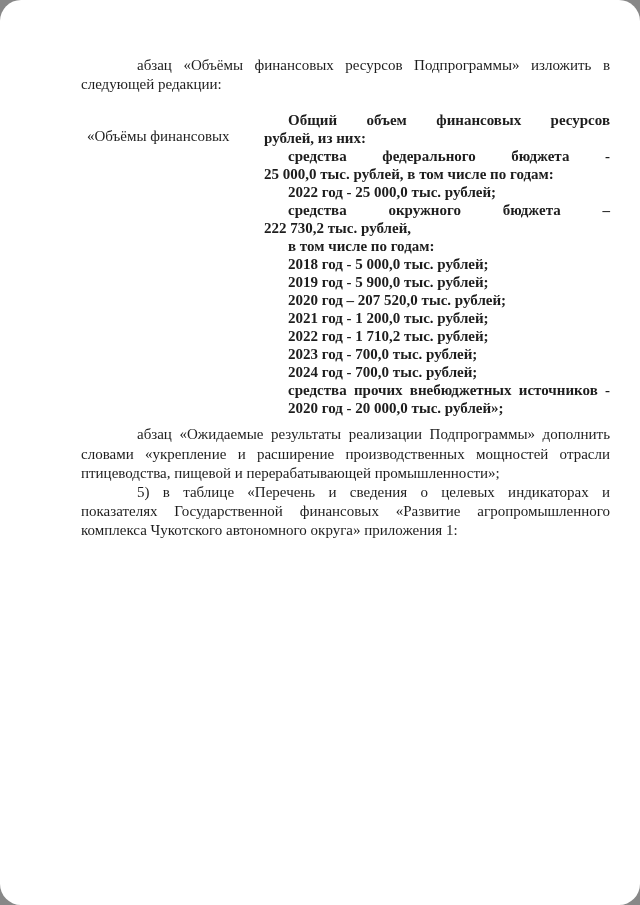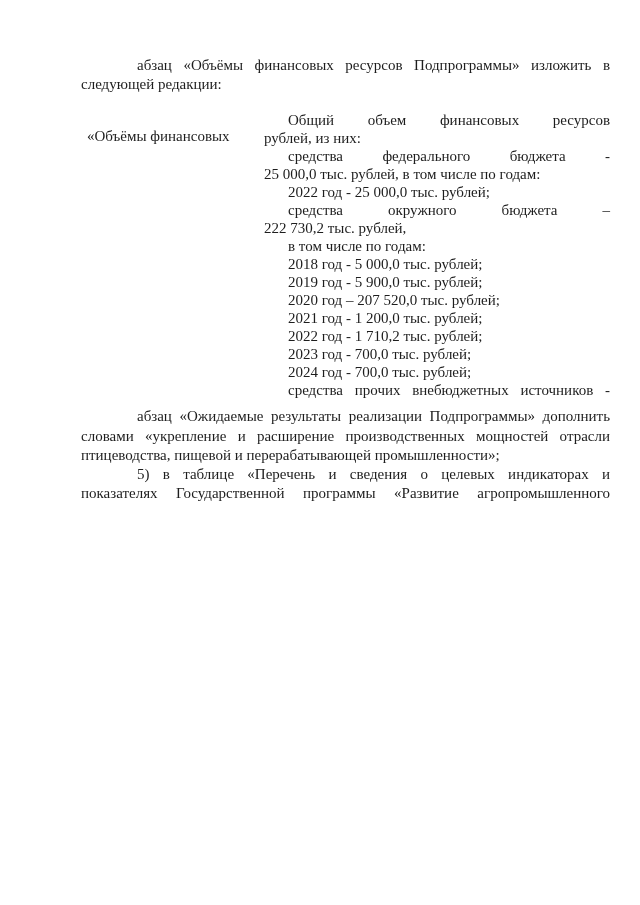--- a/index.html
+++ b/index.html
@@ -35,34 +35,35 @@
   .cell-left{
     width:183px;
     box-sizing:border-box;
     padding-left:6px;
     flex:0 0 183px;
     margin-top:16px;
   }
   .cell-left .line{text-align:left;}
   .cell-right{
     flex:1 1 auto;
+    font-weight:bold;
   }
   .cell-right .line{
     text-align:justify;
     text-align-last:left;
   }
   .cell-right .line.stretch{text-align-last:justify;}
   .cell-right .line.indent{padding-left:24px;}
 
   .para-after-table{margin-top:8px;}
 </style>
 </head>
 <body>
 
-<div class="page" style="background: rgb(255, 255, 255);">
+<div class="page" style="background: rgb(255, 255, 255); border-radius: 21px;">
   <div class="content" style="color: rgb(29, 29, 29);">
 
     <div class="para">
         <div class="line indent stretch">абзац «Объёмы финансовых ресурсов Подпрограммы» изложить в</div>
         <div class="line">следующей редакции:</div>
       </div>
 
     <div class="finance-row">
       <div class="cell-left">
           <div class="line">«Объёмы финансовых</div>
@@ -77,28 +78,30 @@
           <div class="line">222 730,2 тыс. рублей,</div>
           <div class="line indent">в том числе по годам:</div>
           <div class="line indent">2018 год - 5 000,0 тыс. рублей;</div>
           <div class="line indent">2019 год - 5 900,0 тыс. рублей;</div>
           <div class="line indent">2020 год – 207 520,0 тыс. рублей;</div>
           <div class="line indent">2021 год - 1 200,0 тыс. рублей;</div>
           <div class="line indent">2022 год - 1 710,2 тыс. рублей;</div>
           <div class="line indent">2023 год - 700,0 тыс. рублей;</div>
           <div class="line indent">2024 год - 700,0 тыс. рублей;</div>
           <div class="line indent stretch">средства прочих внебюджетных источников -</div>
+          <div class="line indent">2020 год - 20 000,0 тыс. рублей»;</div>
         </div>
     </div>
 
     <div class="para para-after-table">
         <div class="line indent stretch">абзац «Ожидаемые результаты реализации Подпрограммы» дополнить</div>
         <div class="line stretch">словами «укрепление и расширение производственных мощностей отрасли</div>
         <div class="line">птицеводства, пищевой и перерабатывающей промышленности»;</div>
       </div>
 
     <div class="para">
         <div class="line indent stretch">5) в таблице «Перечень и сведения о целевых индикаторах и</div>
-        <div class="line stretch">показателях Государственной программы «Развитие агропромышленного</div>
+        <div class="line stretch">показателях Государственной финансовых «Развитие агропромышленного</div>
+        <div class="line">комплекса Чукотского автономного округа» приложения 1:</div>
       </div>
 
   </div>
 </div>
 
 </body></html>

